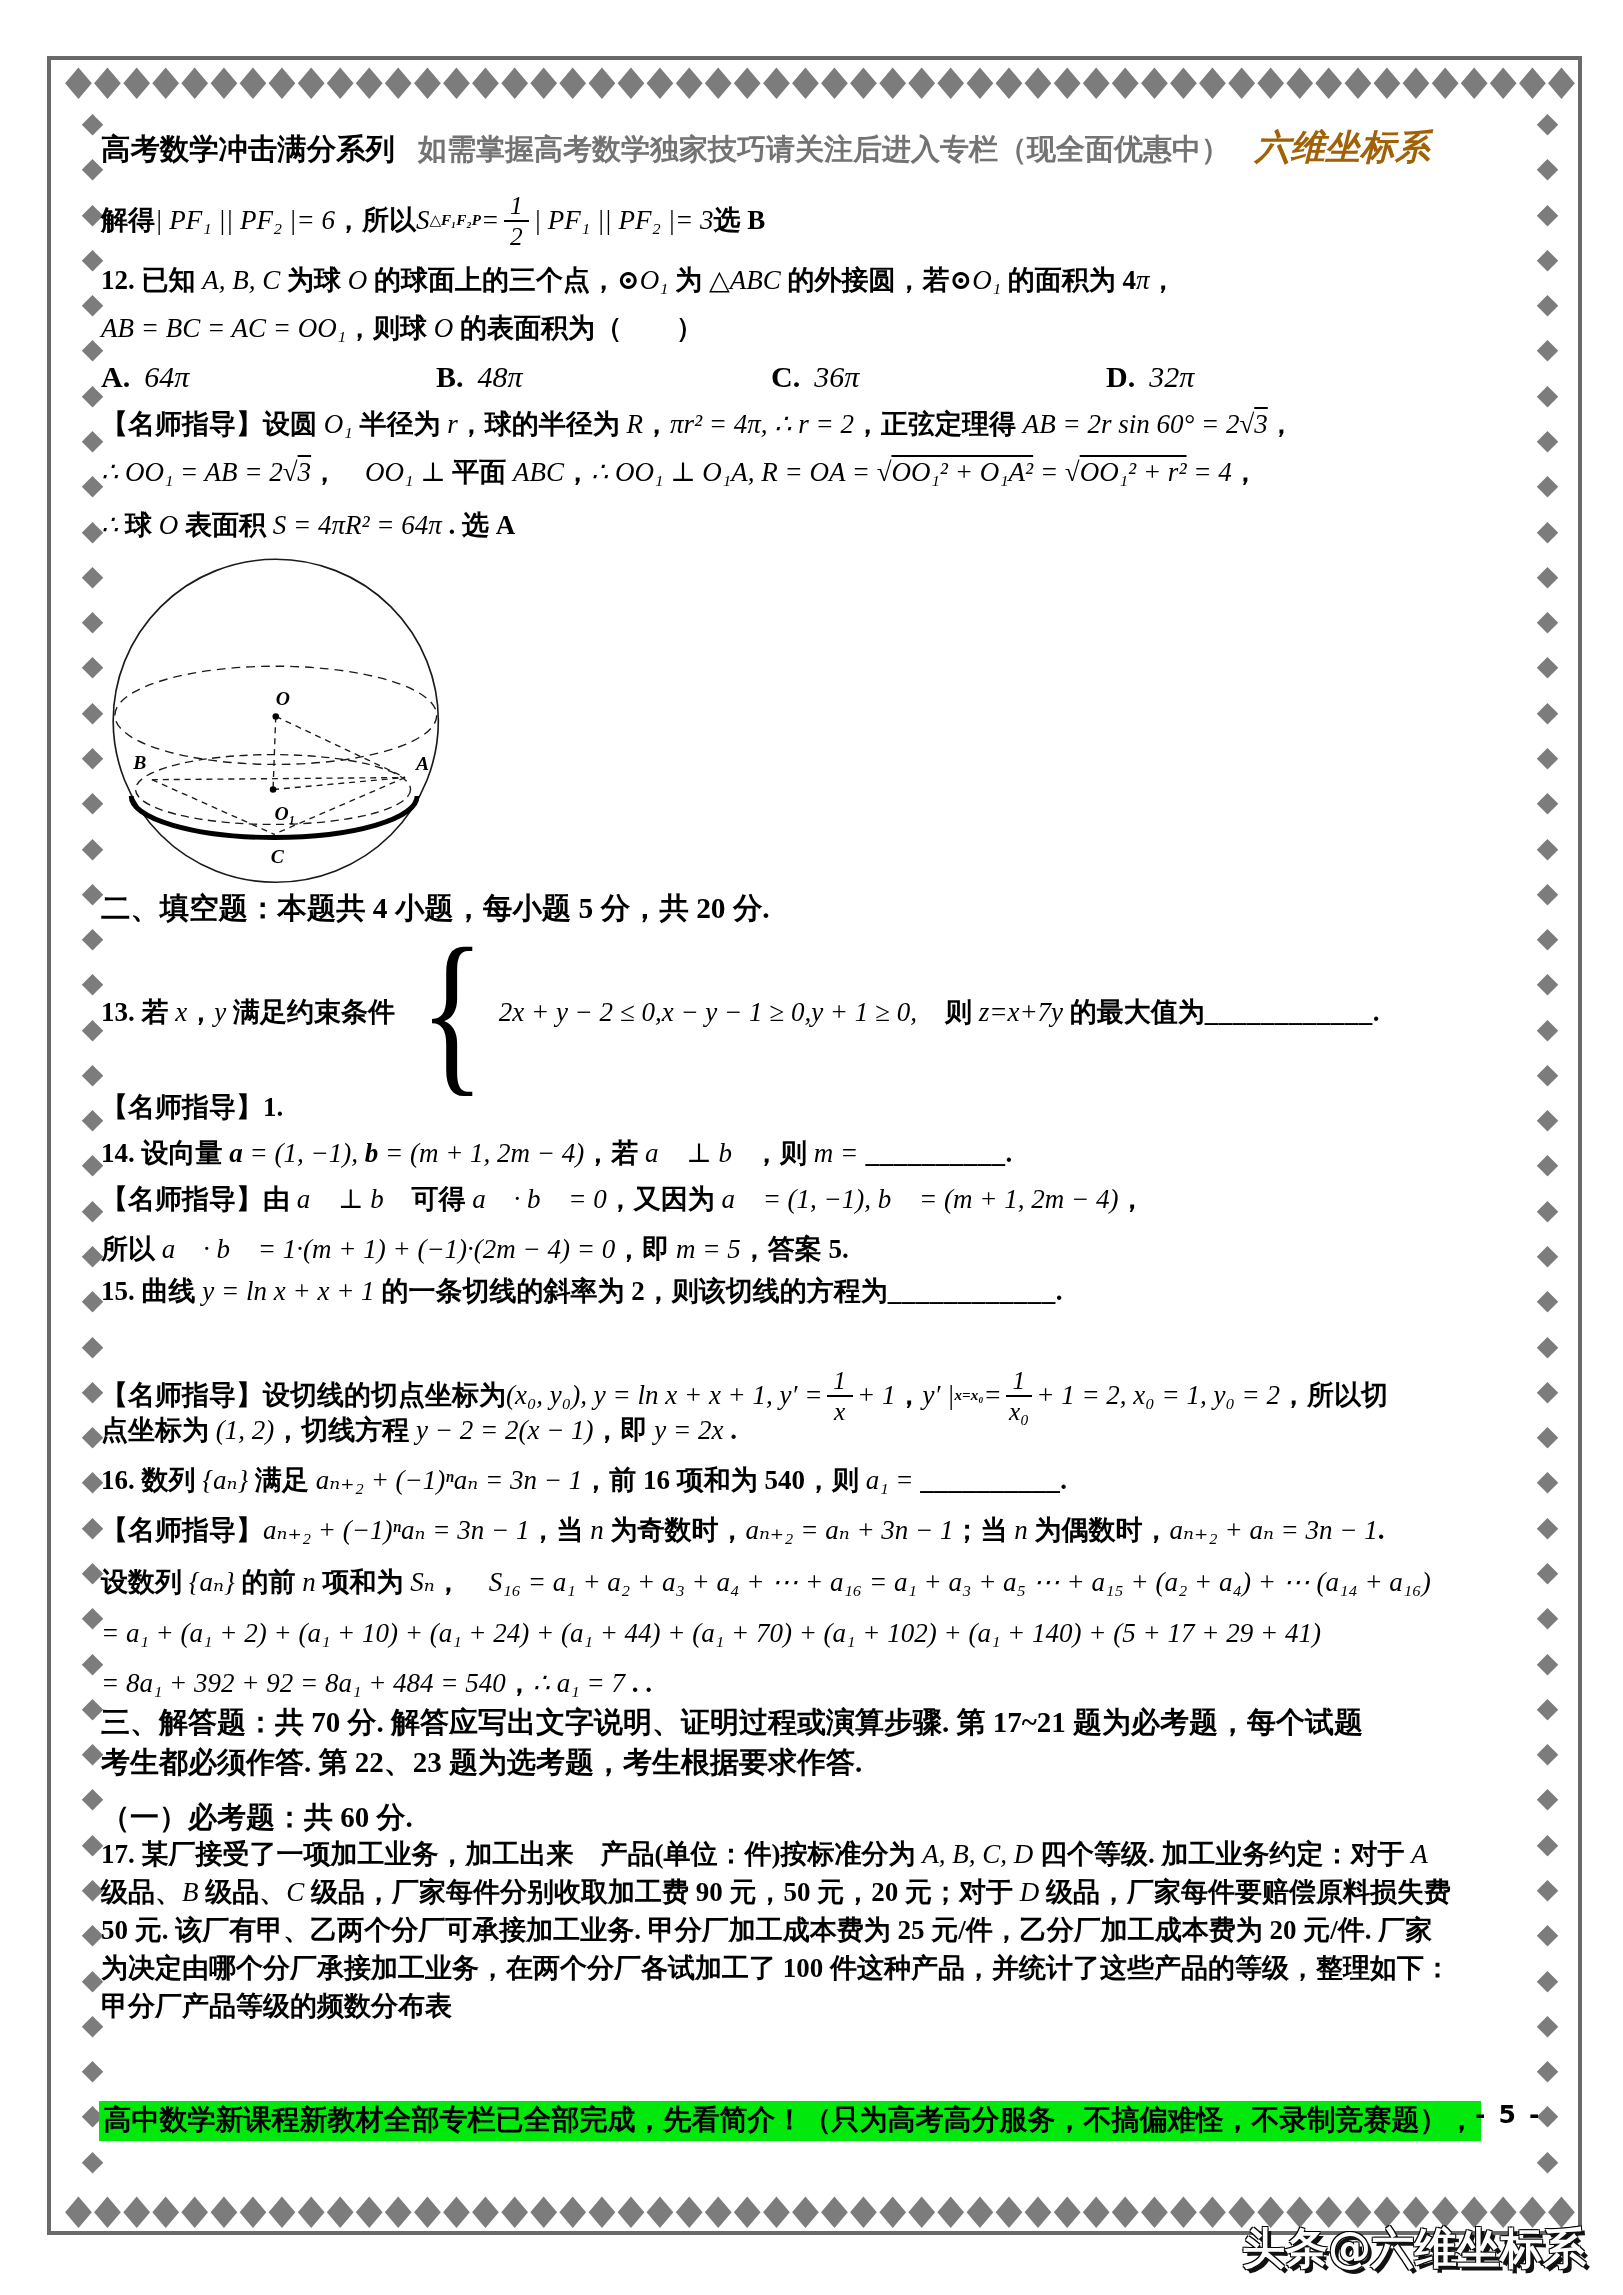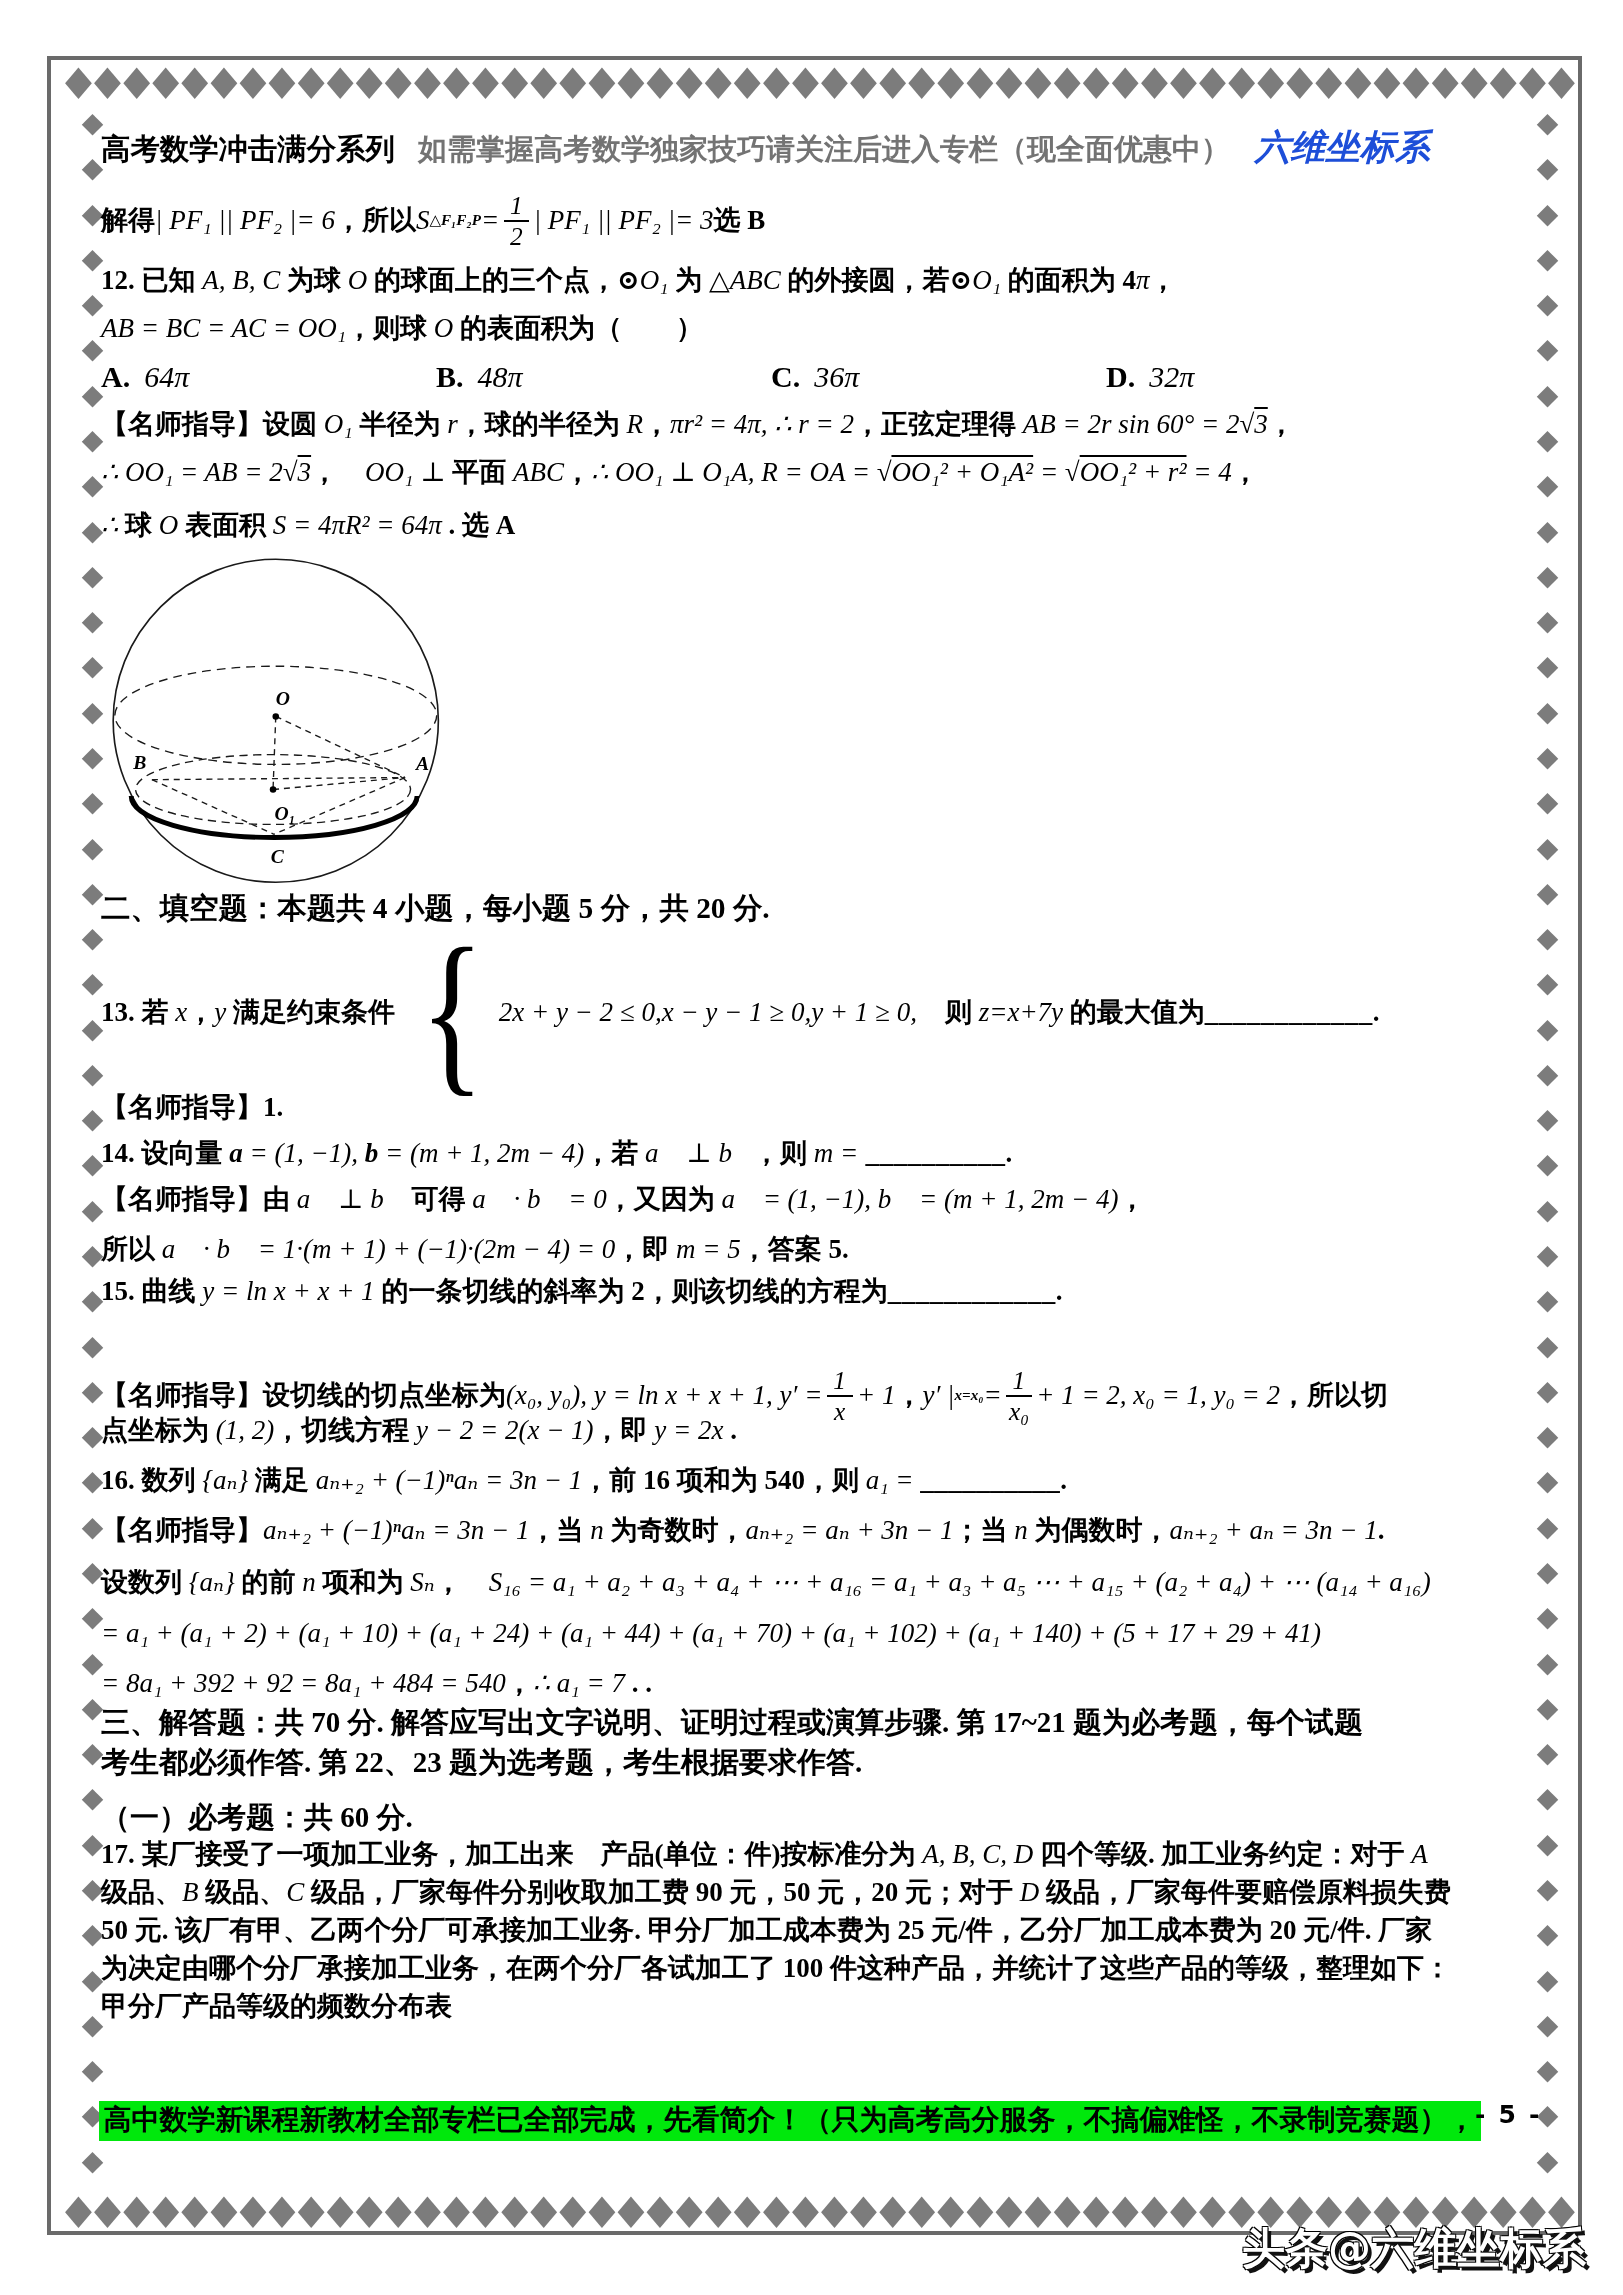--- a/index.html
+++ b/index.html
@@ -16,21 +16,21 @@
   .row-bottom{top:2190px;}
   .diam-col{position:absolute;top:109px;height:2066px;width:35px;color:#7c7c7c;
             font-family:"DejaVu Sans",sans-serif;font-size:28px;line-height:28px;
             display:flex;flex-direction:column;justify-content:space-between;align-items:center;overflow:hidden;}
   .col-left{left:75px;}
   .col-right{left:1530px;}
   
   .header{position:absolute;left:101px;top:124px;display:flex;align-items:baseline;white-space:nowrap;}
   .brand{font-size:29.4px;font-weight:bold;}
   .promo{font-size:29px;font-weight:bold;color:#737373;margin-left:23px;}
-  .logo{font-size:35px;font-weight:bold;font-style:italic;color:#1d4ed8;margin-left:25px;
+  .logo{font-size:35px;font-weight:bold;font-style:italic;color:#a16207;margin-left:25px;
         font-family:"Liberation Sans",sans-serif;}
   
   .line{position:absolute;left:101px;white-space:nowrap;font-size:27px;line-height:51px;height:51px;}
   .cn{font-weight:bold;}
   .m{font-style:italic;}
   .mb{font-style:italic;font-weight:bold;}
   sub{font-size:56%;font-style:italic;font-weight:bold;}
   .rad{text-decoration:overline;font-style:italic;}
   .u{font-weight:bold;letter-spacing:0.5px;}
   .frac{display:inline-flex;flex-direction:column;align-items:center;vertical-align:middle;

